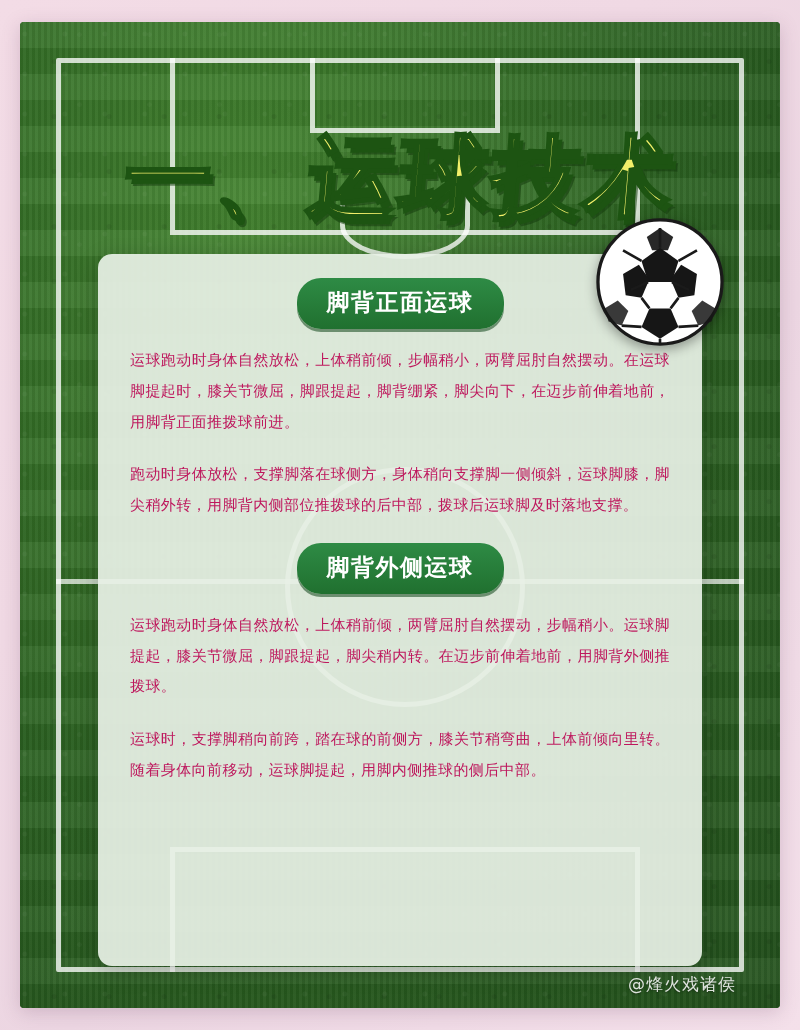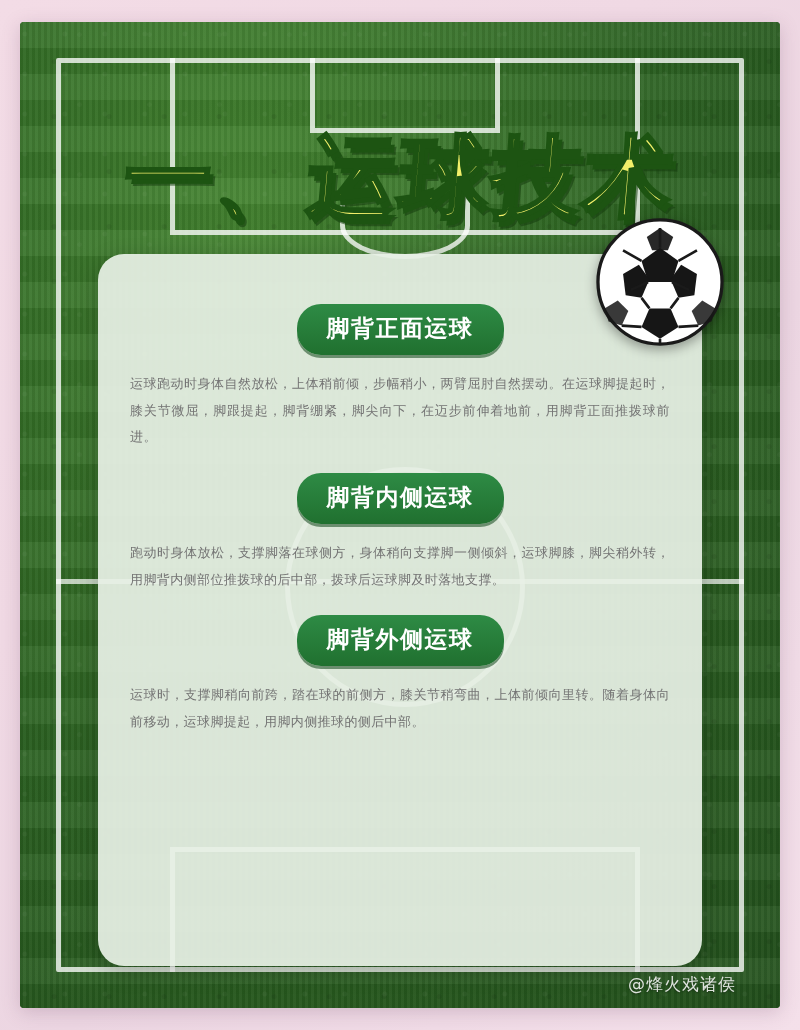--- a/index.html
+++ b/index.html
@@ -151,23 +151,23 @@
   }
 
   
   .card {
     position: absolute;
     left: 78px;
     top: 232px;
     width: 604px;
     bottom: 42px;
     background: rgba(231, 240, 229, 0.93);
-    border-radius: 26px;
+    border-radius: 14px;
     box-shadow: 0 6px 22px rgba(0,0,0,0.22);
-    padding: 50px 30px 18px;
+    padding: 24px 30px 18px;
     box-sizing: border-box;
     z-index: 5;
     overflow: hidden;
   }
 
   .section { margin-bottom: 4px; }
 
   .pill-row { text-align: center; }
   .pill {
     display: inline-block;
@@ -177,23 +177,23 @@
     font-weight: 700;
     letter-spacing: 1.5px;
     padding: 9px 30px 11px;
     border-radius: 24px;
     box-shadow: 0 3px 0 rgba(16,70,26,0.55);
     font-family: "DejaVu Sans", "Liberation Sans", sans-serif;
   }
 
   .para {
     margin: 16px 2px 22px;
-    font-size: 13px;
+    font-size: 15px;
     line-height: 2.05;
-    color: #737373;
+    color: #be185d;
     text-align: justify;
     letter-spacing: 0.4px;
     font-family: "DejaVu Sans", "Liberation Sans", sans-serif;
   }
 
   
   .watermark {
     position: absolute;
     right: 44px;
     bottom: 12px;
@@ -242,30 +242,28 @@
   <div class="card">
 
     <div class="section">
       <div class="pill-row">
         <span class="pill">脚背正面运球</span>
       </div>
       <p class="para">运球跑动时身体自然放松，上体稍前倾，步幅稍小，两臂屈肘自然摆动。在运球脚提起时，膝关节微屈，脚跟提起，脚背绷紧，脚尖向下，在迈步前伸着地前，用脚背正面推拨球前进。</p>
     </div>
 
     <div class="section">
-      <div class="pill-row">
-        <span class="pill">脚背内侧运球</span>
-      </div>
       <p class="para">跑动时身体放松，支撑脚落在球侧方，身体稍向支撑脚一侧倾斜，运球脚膝，脚尖稍外转，用脚背内侧部位推拨球的后中部，拨球后运球脚及时落地支撑。</p>
     </div>
 
     <div class="section">
       <div class="pill-row">
         <span class="pill">脚背外侧运球</span>
       </div>
+      <p class="para">运球跑动时身体自然放松，上体稍前倾，两臂屈肘自然摆动，步幅稍小。运球脚提起，膝关节微屈，脚跟提起，脚尖稍内转。在迈步前伸着地前，用脚背外侧推拨球。</p>
     </div>
 
     <div class="section">
       <p class="para">运球时，支撑脚稍向前跨，踏在球的前侧方，膝关节稍弯曲，上体前倾向里转。随着身体向前移动，运球脚提起，用脚内侧推球的侧后中部。</p>
     </div>
 
   </div>
 
   <div class="watermark">@烽火戏诸侯</div>
 

